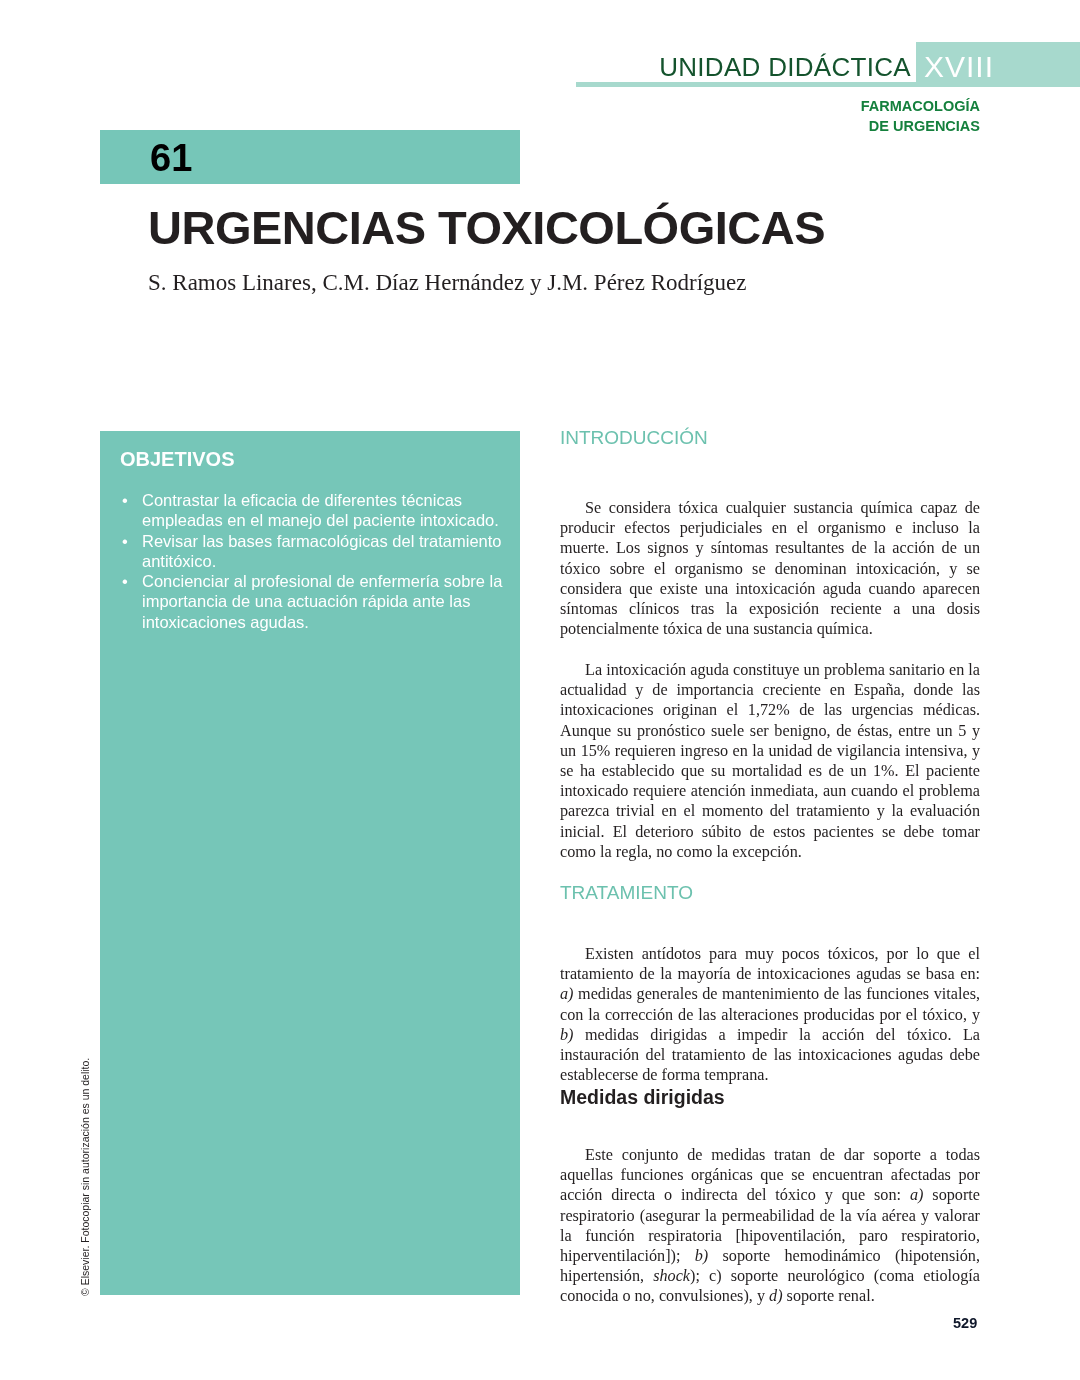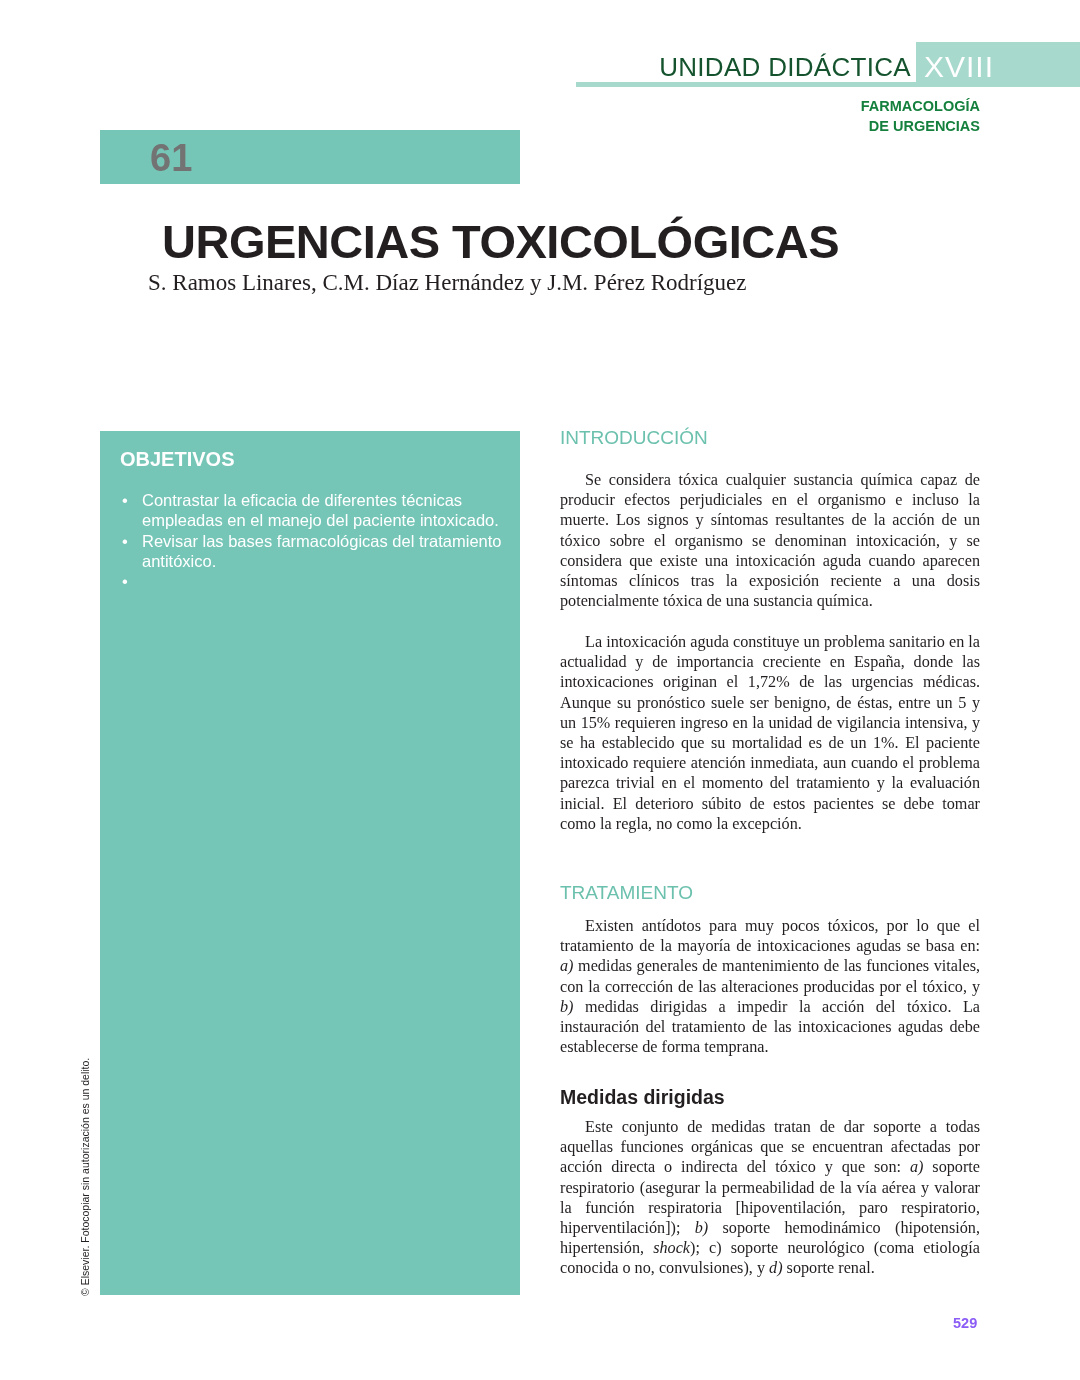--- a/index.html
+++ b/index.html
@@ -24,21 +24,21 @@
     .section-name {
       right: 100px; top: 96px; text-align: right;
       font-family: "Liberation Sans", sans-serif; font-weight: bold;
       font-size: 14.5px; line-height: 20px; color: #15803d;
     }
 
     
     .chapter-block { left: 100px; top: 130px; width: 420px; height: 54px; background: #76c6b8; }
     .chapter-number {
       left: 150px; top: 136px; font-family: "Liberation Sans", sans-serif;
-      font-weight: bold; font-size: 38px; line-height: 44px; color: #737373;
+      font-weight: bold; font-size: 38px; line-height: 44px; color: #000000;
     }
     .chapter-title {
       left: 148px; top: 198px; font-family: "Liberation Sans", sans-serif;
       font-weight: bold; font-size: 47px; line-height: 60px; color: #231f20;
       letter-spacing: -0.5px;
     }
     .authors {
       left: 148px; top: 268px; font-size: 23px; line-height: 30px; color: #231f20;
     }
 
@@ -67,35 +67,35 @@
       font-size: 19px; color: #6cc1ae; line-height: 24px; margin: 0;
     }
     .sub-heading {
       font-family: "Liberation Sans", sans-serif; font-size: 19.5px; color: #231f20;
       line-height: 24px; margin: 0;
     }
     .body-text {
       font-size: 16.2px; line-height: 20.2px; text-align: justify; margin: 0;
       hyphens: auto;
     }
-    .body-text.indent { text-indent: 25px; }
+    .body-text.indent { text-indent: 25px; margin-top: 28px; }
     .body-text i { font-style: italic; }
 
     .h-intro { top: 426px; }
     .p-intro-1 { top: 470px; }
     .p-intro-2 { top: 632px; }
     .h-trat { top: 881px; }
     .p-trat { top: 916px; }
     .h-medidas { top: 1085px; }
     .p-medidas { top: 1117px; }
 
     
     .page-number {
       left: 953px; top: 1315px; font-family: "Liberation Sans", sans-serif;
-      font-weight: bold; font-size: 14.5px; color: #8b5cf6;
+      font-weight: bold; font-size: 14.5px; color: #0f172a;
     }
     .copyright {
       left: 79px; top: 1296px; transform-origin: 0 0; transform: rotate(-90deg);
       font-family: "Liberation Sans", sans-serif; font-size: 10.5px; color: #231f20;
       white-space: nowrap;
     }
   </style>
 </head>
 <body>
 
@@ -103,36 +103,37 @@
 <div class="abs unit-block"></div>
 <div class="abs unit-label">UNIDAD DIDÁCTICA</div>
 <div class="abs unit-roman">XVIII</div>
 <div class="abs section-name">
   <div>FARMACOLOGÍA</div>
   <div>DE URGENCIAS</div>
 </div>
 
 <div class="abs chapter-block"></div>
 <div class="abs chapter-number">61</div>
-<h1 class="abs chapter-title" style="margin:14px">URGENCIAS TOXICOLÓGICAS</h1>
+<h1 class="abs chapter-title" style="margin:0">URGENCIAS TOXICOLÓGICAS</h1>
 <div class="abs authors">S. Ramos Linares, C.M. Díaz Hernández y J.M. Pérez Rodríguez</div>
 
 <div class="abs objectives-box">
   <h2 class="objectives-title">OBJETIVOS</h2>
   <ul class="objectives-list">
     <li>
       <span class="bullet">•</span>
       <span>Contrastar la eficacia de diferentes técnicas empleadas en el manejo del paciente intoxicado.</span>
     </li>
     <li>
       <span class="bullet">•</span>
       <span>Revisar las bases farmacológicas del tratamiento antitóxico.</span>
     </li>
     <li>
       <span class="bullet">•</span>
+      <span>Concienciar al profesional de enfermería sobre la importancia de una actuación rápida ante las intoxicaciones agudas.</span>
     </li>
   </ul>
 </div>
 
 <h2 class="abs col-right sec-heading h-intro">INTRODUCCIÓN</h2>
 <p class="abs col-right body-text indent p-intro-1" lang="es">Se considera tóxica cualquier sustancia química capaz de producir efectos perjudiciales en el organismo e incluso la muerte. Los signos y síntomas resultantes de la acción de un tóxico sobre el organismo se denominan intoxicación, y se considera que existe una intoxicación aguda cuando aparecen síntomas clínicos tras la exposición reciente a una dosis potencialmente tóxica de una sustancia química.</p>
 <p class="abs col-right body-text indent p-intro-2" lang="es">La intoxicación aguda constituye un problema sanitario en la actualidad y de importancia creciente en España, donde las intoxicaciones originan el 1,72% de las urgencias médicas. Aunque su pronóstico suele ser benigno, de éstas, entre un 5 y un 15% requieren ingreso en la unidad de vigilancia intensiva, y se ha establecido que su mortalidad es de un 1%. El paciente intoxicado requiere atención inmediata, aun cuando el problema parezca trivial en el momento del tratamiento y la evaluación inicial. El deterioro súbito de estos pacientes se debe tomar como la regla, no como la excepción.</p>
 
 <h2 class="abs col-right sec-heading h-trat">TRATAMIENTO</h2>
 <p class="abs col-right body-text indent p-trat" lang="es"><span>Existen antídotos para muy pocos tóxicos, por lo que el tratamiento de la mayoría de intoxicaciones agudas se basa en: </span><i>a)</i><span> medidas generales de mantenimiento de las funciones vitales, con la corrección de las alteraciones producidas por el tóxico, y </span><i>b)</i><span> medidas dirigidas a impedir la acción del tóxico. La instauración del tratamiento de las intoxicaciones agudas debe establecerse de forma temprana.</span></p>

